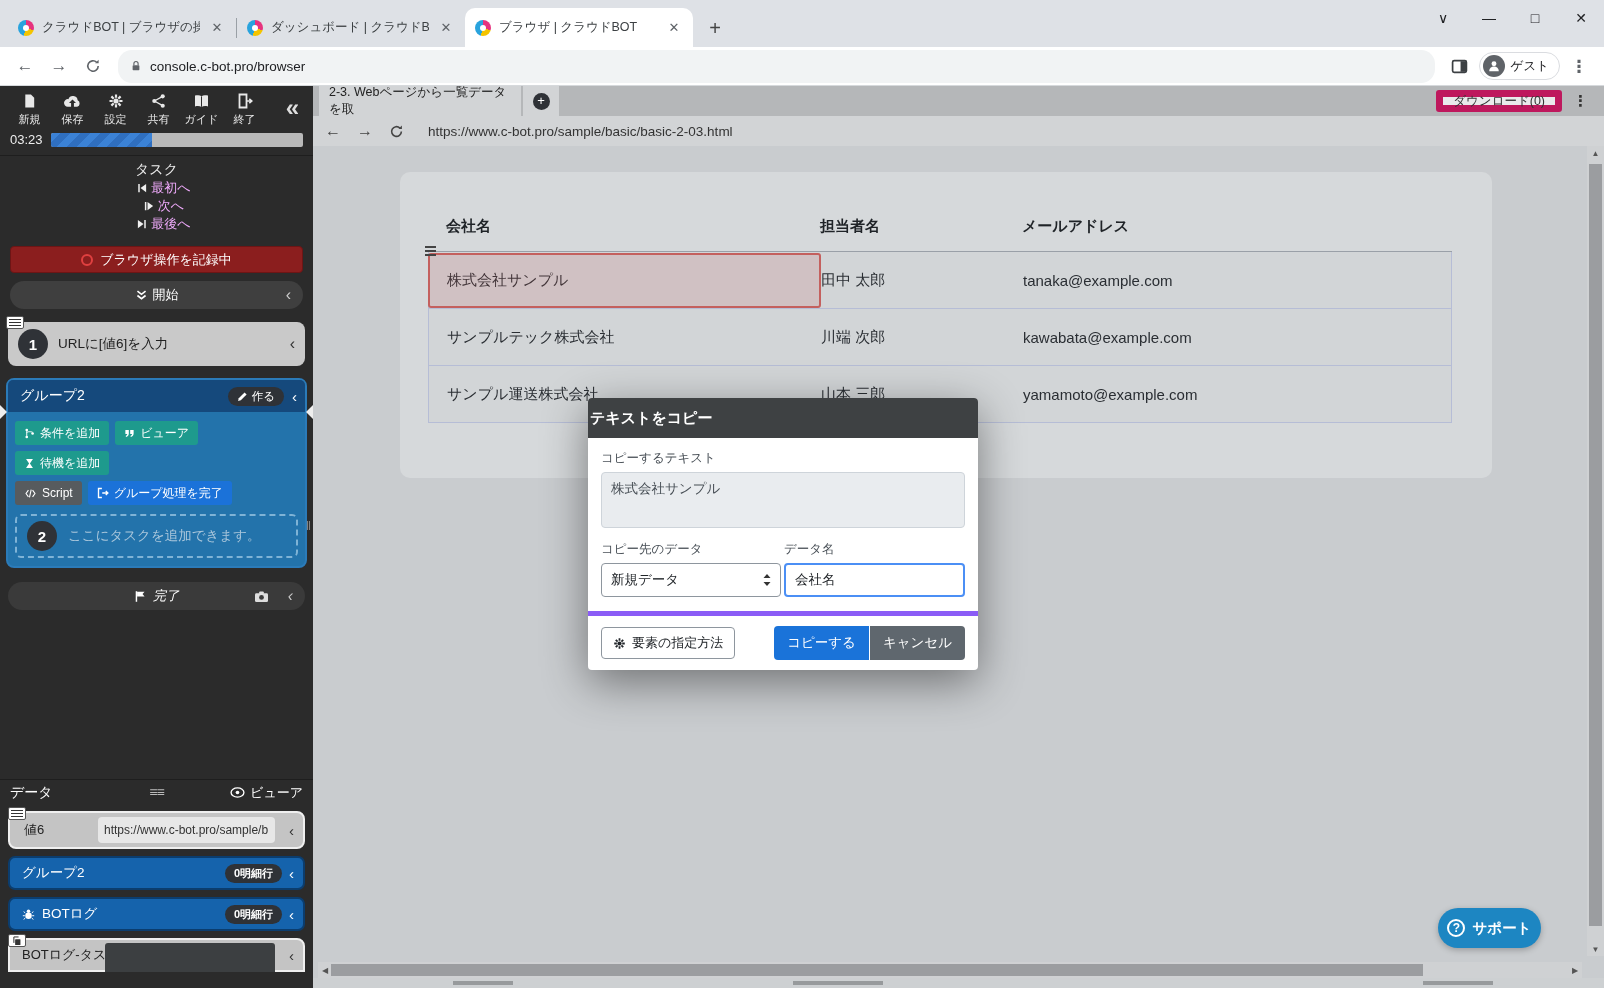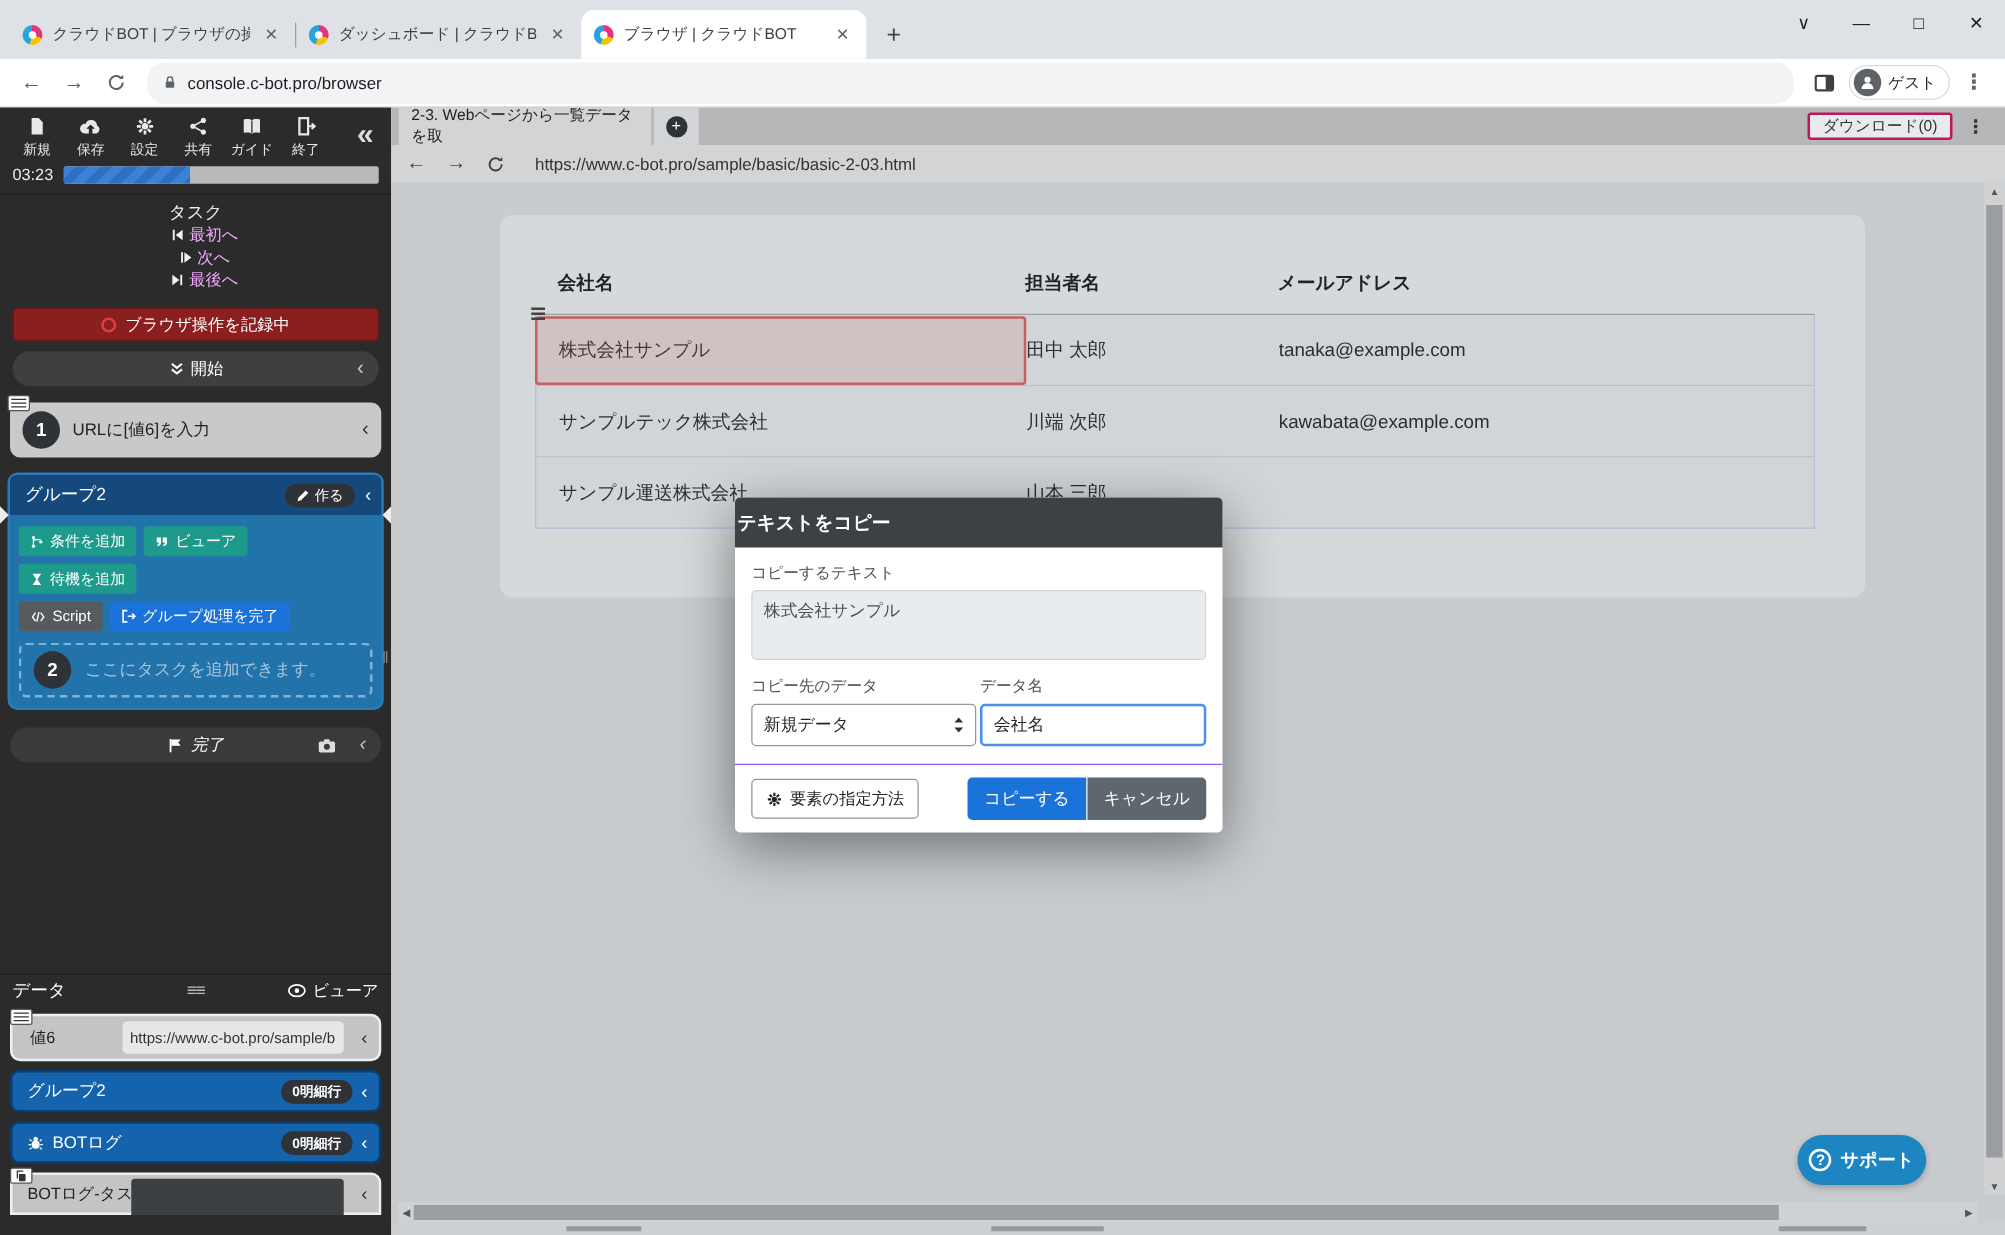--- a/index.html
+++ b/index.html
@@ -91,21 +91,21 @@
   .botlogtask .bl { font-size:13px; color:#222; white-space:nowrap; }
   .botlogtask .dark { position:absolute; left:95px; right:28px; top:3px; bottom:-2px; background:#3c3f41; border-radius:3px 3px 0 0; }
   .botlogtask .chev { position:absolute; right:9px; color:#333; font-size:15px; }
 
   
   .main { flex:1; position:relative; background:#c9cccf; overflow:hidden; }
   .itabbar { position:absolute; left:0; top:0; right:0; height:30px; background:#b5b7b9; display:flex; }
   .itab { width:202px; height:30px; background:#d2d4d6; display:flex; align-items:center; padding:0 10px; font-size:12.5px; color:#222; margin-left:6px; }
   .iplus { width:36px; height:30px; background:#d2d4d6; margin-left:2px; display:flex; align-items:center; justify-content:center; }
   .iplus .pc { width:17px; height:17px; background:#2f3237; color:#fff; border-radius:50%; font-size:13px; line-height:16px; text-align:center; }
-  .dlbtn { position:absolute; right:42px; top:4px; height:22px; background:#e9eaeb; border:2px solid #be185d; border-radius:3px; font-size:12.5px; color:#333; display:flex; align-items:center; padding:0 10px; }
+  .dlbtn { position:absolute; right:42px; top:4px; height:22px; background:#e9eaeb; border:7px solid #be185d; border-radius:3px; font-size:12.5px; color:#333; display:flex; align-items:center; padding:0 10px; }
   .ikebab { position:absolute; right:16px; top:6px; color:#333; font-size:15px; font-weight:bold; }
   .inavbar { position:absolute; left:0; top:30px; right:0; height:30px; background:#d2d4d6; display:flex; align-items:center; padding-left:12px; gap:16px; color:#444; }
   .inavbar .na { font-size:16px; }
   .inavbar .iurl { font-size:13.5px; color:#333; margin-left:8px; }
   .viewport { position:absolute; left:0; top:60px; width:1274px; height:816px; background:#c9cccf; }
   .panel { position:absolute; left:87px; top:26px; width:1092px; height:306px; background:#d6d9db; border-radius:10px; }
   .dtable { position:absolute; left:28px; top:30px; width:1024px; }
   .thead { height:50px; display:flex; align-items:center; border-bottom:1px solid #9aa0a8; }
   .th { font-weight:bold; font-size:15px; color:#1f2327; }
   .trow { height:57px; display:flex; align-items:center; background:#d2d5d7; border:1px solid #b6bdd6; border-top:none; position:relative; }
@@ -123,21 +123,21 @@
   .mhead .mt { color:#fff; font-size:15px; font-weight:bold; }
   .mbody { padding:12px 13px 14px; }
   .mlabel { font-size:12.5px; color:#495057; margin-bottom:5px; }
   .mtextarea { height:56px; background:#e9ecef; border:1px solid #ced4da; border-radius:4px; padding:7px 9px; font-size:13.5px; color:#495057; }
   .mrow { display:flex; margin-top:13px; gap:3px; }
   .mcol1 { width:180px; }
   .mcol2 { flex:1; }
   .mselect { height:34px; border:1px solid #8e969e; border-radius:4px; background:#fff; display:flex; align-items:center; padding:0 9px; font-size:13.5px; color:#212529; position:relative; }
   .mselect .updown { position:absolute; right:8px; }
   .minput { width:100%; height:34px; border:2px solid #4b8ff5; border-radius:4px; padding:0 9px; font-size:13.5px; color:#212529; outline:none; background:#fff; }
-  .mfoot { border-top:1px solid #8b5cf6; padding:10px 13px; display:flex; align-items:center; }
+  .mfoot { border-top:5px solid #8b5cf6; padding:10px 13px; display:flex; align-items:center; }
   .mbtn-light { height:32px; border:1px solid #8e969e; border-radius:4px; background:#fff; color:#212529; font-size:13px; display:inline-flex; align-items:center; gap:6px; padding:0 11px; }
   .mspacer { flex:1; }
   .mbtn-blue { height:34px; background:#1a73d9; color:#fff; font-size:13.5px; border:none; border-radius:4px 0 0 4px; padding:0 13px; }
   .mbtn-gray { height:34px; background:#5f676e; color:#fff; font-size:13.5px; border:none; border-radius:0 4px 4px 0; padding:0 13px; margin-left:1px; }
 
   
   .vscroll { position:absolute; right:0; top:60px; width:17px; height:810px; background:#cfd1d3; }
   .vscroll .arr { height:14px; display:flex; align-items:center; justify-content:center; color:#555; font-size:8px; }
   .vscroll .thumb { position:absolute; left:2px; right:2px; top:18px; height:762px; background:#9b9da0; }
   .vscroll .arr.dn { position:absolute; bottom:0; left:0; right:0; }
@@ -485,20 +485,21 @@
                 </span>
             </div>
             <div class="trow">
               <span class="td c1">サンプルテック株式会社</span>
               <span class="td c2">川端 次郎</span>
               <span class="td c3">kawabata@example.com</span>
             </div>
             <div class="trow">
               <span class="td c1">サンプル運送株式会社</span>
               <span class="td c2">山本 三郎</span>
+              <span class="td c3">yamamoto@example.com</span>
             </div>
           </div>
         </div>
 
         <div class="modal">
           <div class="mhead">
             <span class="mt">テキストをコピー</span>
           </div>
           <div class="mbody">
             <div class="mlabel">コピーするテキスト</div>

